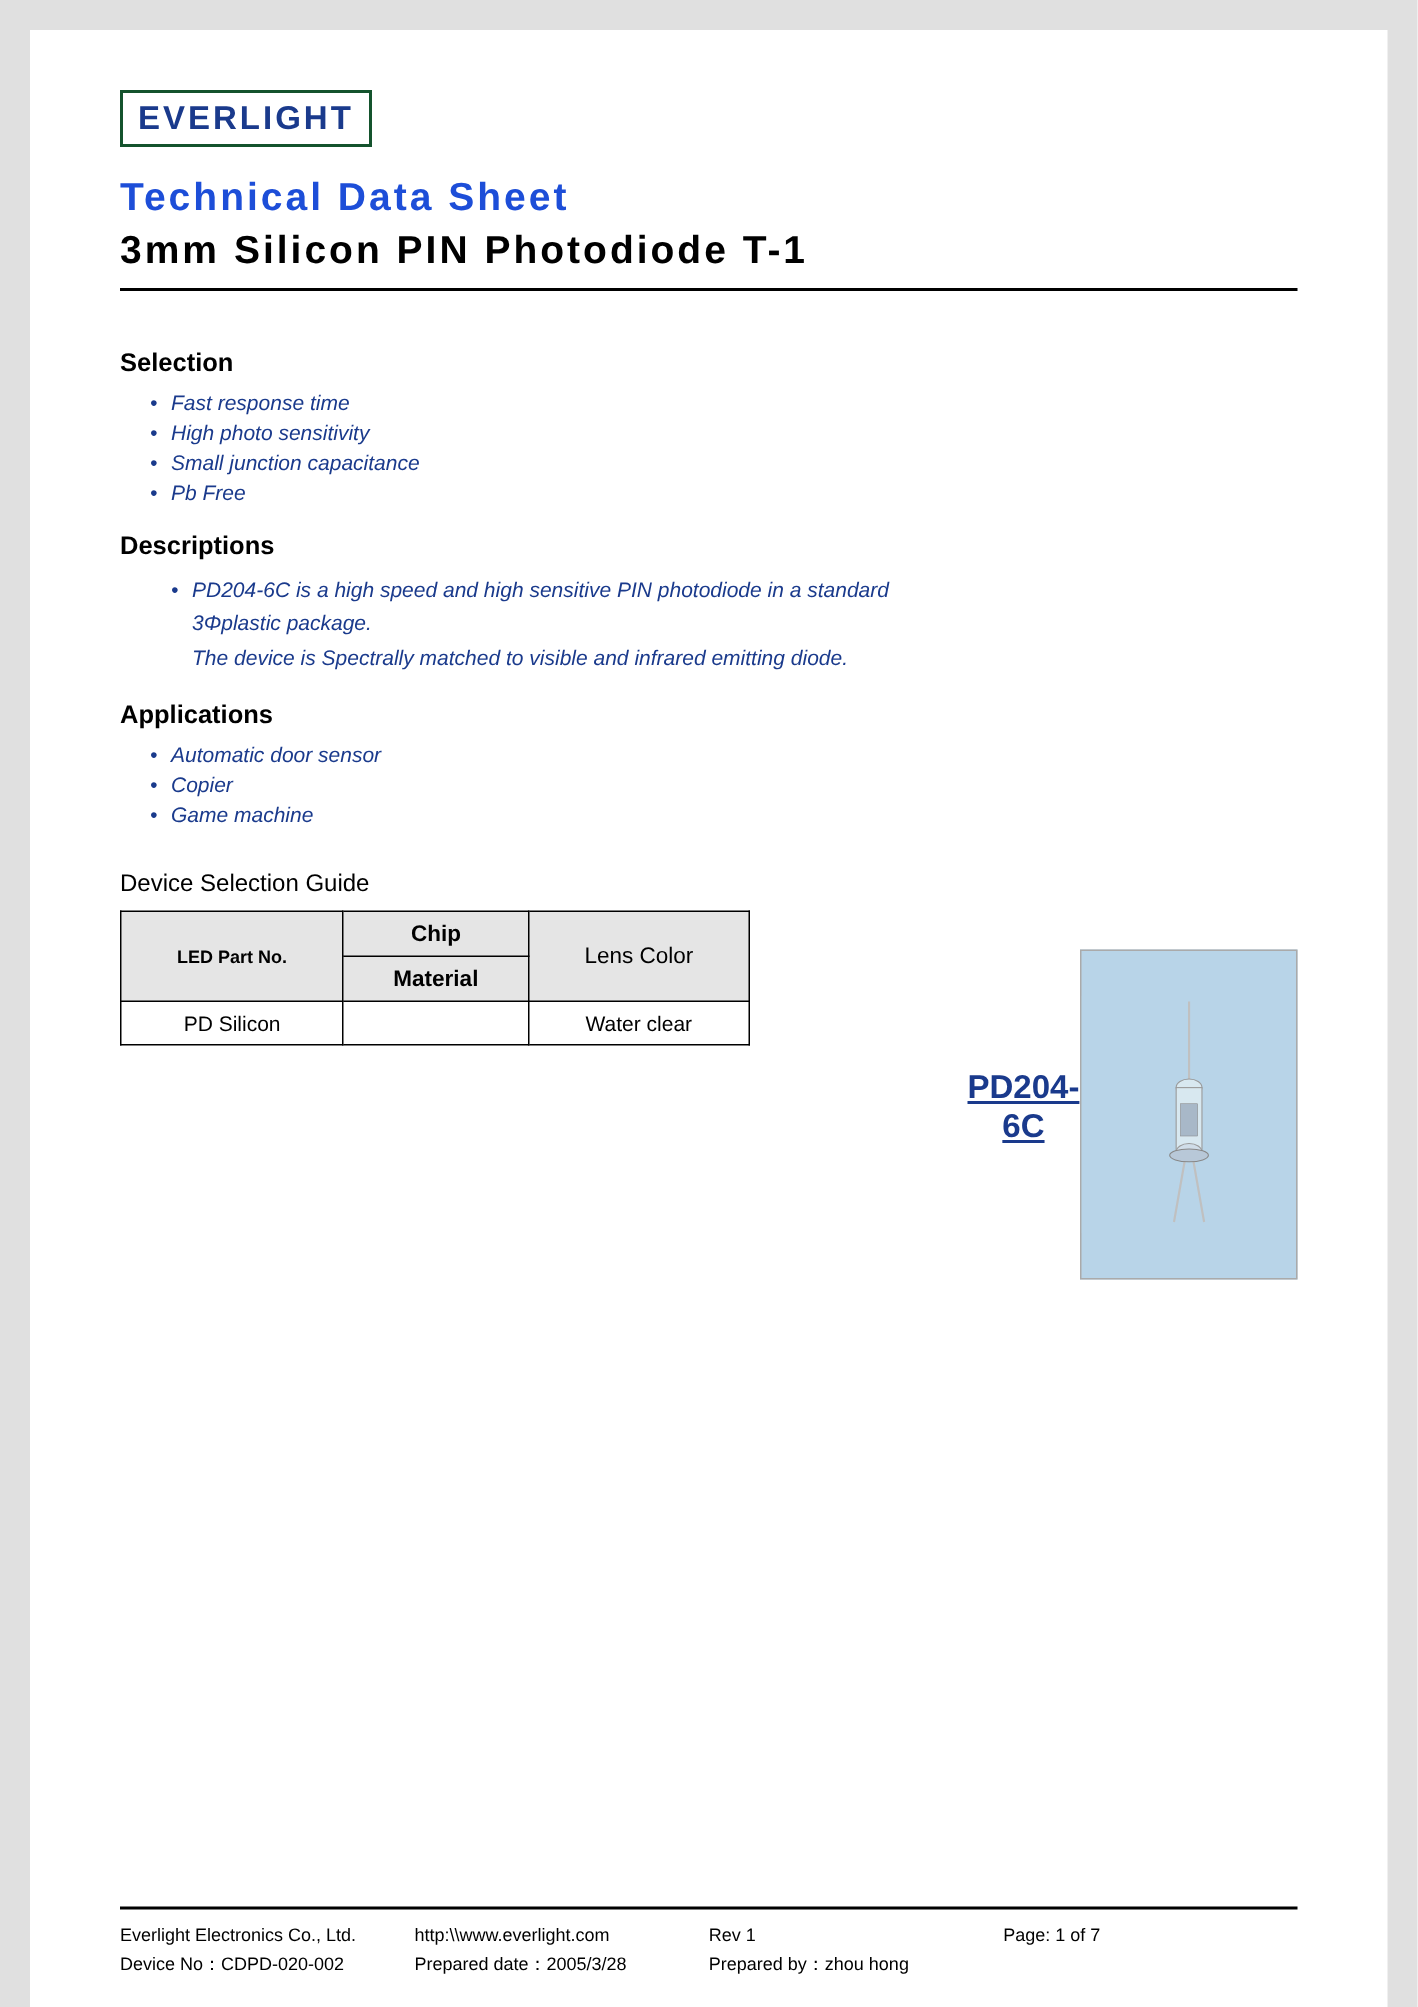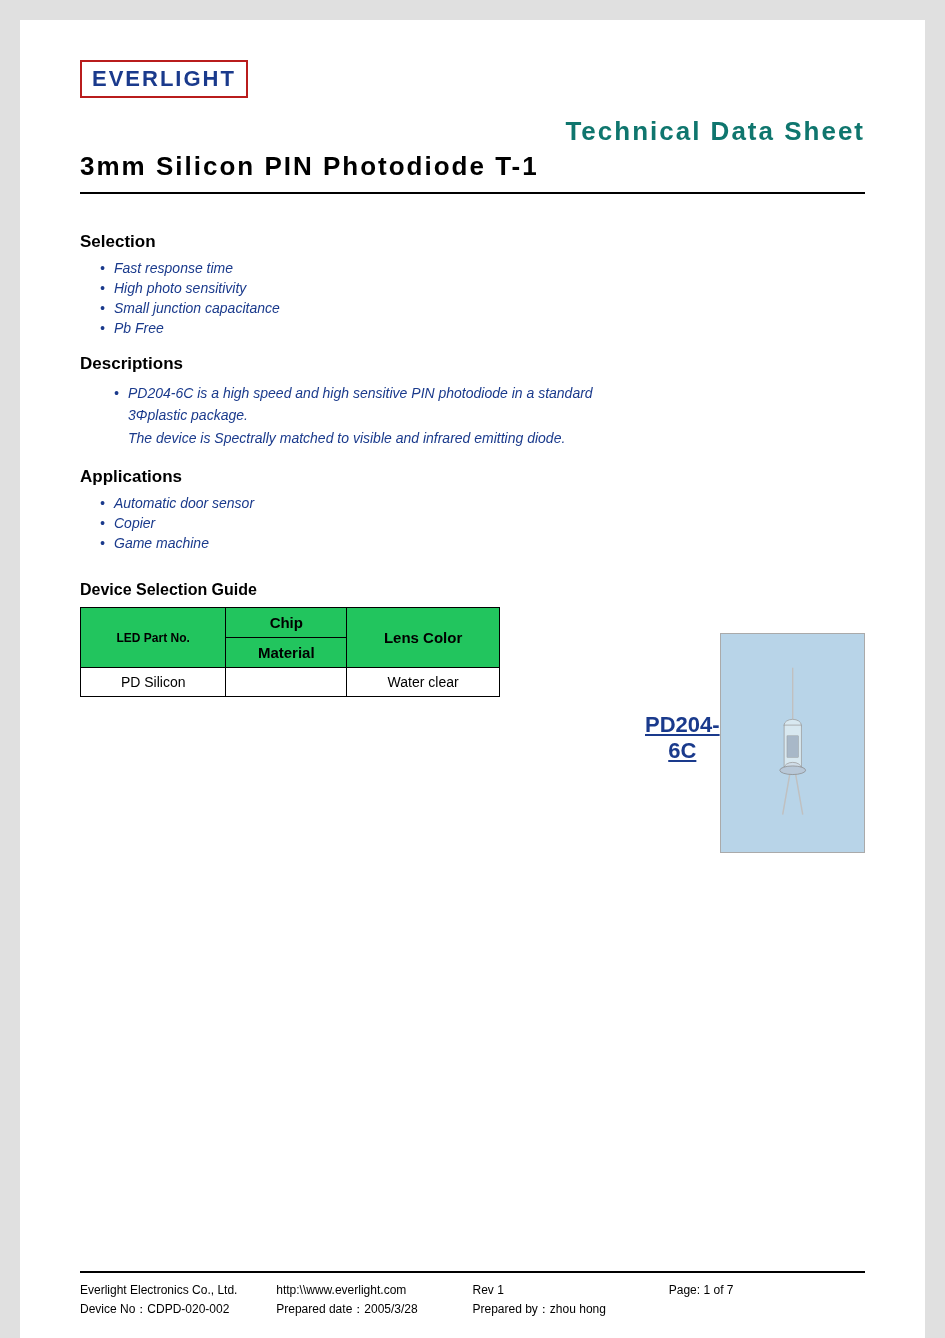--- a/index.html
+++ b/index.html
@@ -26,39 +26,38 @@
       display: flex;
       flex-direction: column;
     }
 
     .logo-container {
       margin-bottom: 18px;
     }
 
     .logo-box {
       display: inline-block;
-      border: 2px solid #b91c1c;
+      border: 2px solid #14532d;
       padding: 4px 10px;
     }
 
     .logo-text {
       font-size: 22px;
       font-weight: bold;
       color: #1a3a8c;
       letter-spacing: 2px;
       font-family: 'Arial Black', Arial, sans-serif;
     }
 
     .doc-title-1 {
       font-size: 26px;
       font-weight: bold;
-      color: #0f766e;
+      color: #1d4ed8;
       margin-bottom: 4px;
       letter-spacing: 2px;
-      text-align: right;
     }
 
     .doc-title-2 {
       font-size: 26px;
       font-weight: bold;
       color: #000;
       margin-bottom: 10px;
       letter-spacing: 2px;
     }
 
@@ -160,55 +159,55 @@
       position: absolute;
       left: 0;
     }
 
     .device-selection {
       margin-top: 30px;
     }
 
     .device-selection-title {
       font-size: 16px;
-      font-weight: bold;
+      font-weight: normal;
       color: #000;
       margin-bottom: 8px;
     }
 
     .selection-table {
       border-collapse: collapse;
       width: 420px;
       font-size: 14px;
     }
 
     .selection-table th,
     .selection-table td {
       border: 1px solid #000;
       text-align: center;
       padding: 6px 12px;
     }
 
     .selection-table th {
       font-weight: bold;
-      background: #22c55e;
+      background: #e5e5e5;
     }
 
     .selection-table .led-part-col {
       font-weight: bold;
       font-size: 12px;
     }
 
     .selection-table .chip-col {
       font-weight: bold;
       font-size: 15px;
     }
 
     .selection-table .lens-col {
-      font-weight: bold;
+      font-weight: normal;
       font-size: 15px;
     }
 
     .footer {
       margin-top: auto;
       border-top: 2px solid #000;
       padding-top: 10px;
     }
 
     .footer-row-1 {

